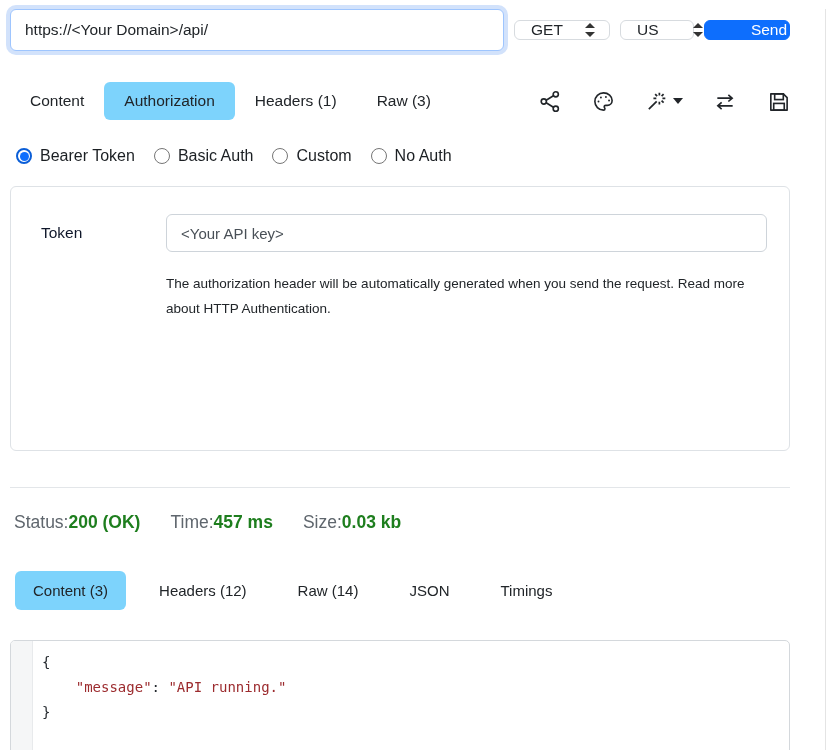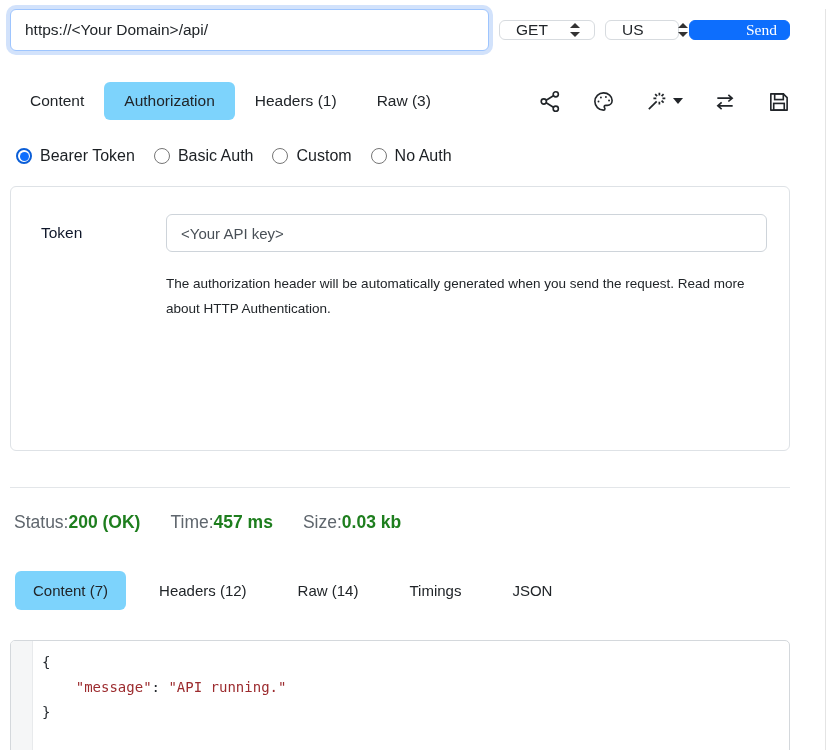--- a/index.html
+++ b/index.html
@@ -12,22 +12,22 @@
   
   .req-bar { display:flex; gap:10px; margin:9px 47px 0 10px; align-items:center; }
   .url-input { flex:1; height:42px; border:1px solid #9ec5fe; border-radius:6px;
     box-shadow:0 0 0 4px #d2e2fb; padding:0 14px; font-size:15.5px; color:#212529; outline:none;
     font-family:"Liberation Sans","DejaVu Sans",sans-serif; }
   .select-box { display:flex; align-items:center; justify-content:space-between;
     border:1px solid #d7dbdf; border-radius:6px; background:#fff; padding:0 12px 0 16px;
     font-size:15.5px; color:#212529; cursor:pointer; }
   .select-method { width:96px; } .select-region { width:74px;gap:24px; }
   .updown { width:14px; height:16px; margin-left:8px; flex:none; }
-  .send-btn { width:101px; background:#0d6efd; border:1px solid #0d6efd; border-radius:6px;
-    color:#fff; font-size:15.5px; cursor:pointer; font-family:Liberation Serif, serif;padding-left:44px; }
+  .send-btn { width:86px; background:#0d6efd; border:1px solid #0d6efd; border-radius:6px;
+    color:#fff; font-size:15.5px; cursor:pointer; font-family:Liberation Sans, sans-serif;padding-left:44px; }
 
   
   .tabs-row { display:flex; align-items:center; margin:31px 47px 0 10px; }
   .tab { padding:10px 20px; font-size:15.5px; color:#212529; cursor:pointer; border-radius:6px;
     white-space:nowrap; }
   .tab.active { background:#7dd3fc; }
   .tab + .tab { margin-left:0px; }
   .toolbar { margin-left:auto; display:flex; align-items:center; gap:30px; }
   .tool-icon { display:flex; align-items:center; cursor:pointer; }
   .tool-icon svg { display:block; }
@@ -181,25 +181,25 @@
       <span class="status-label">Time:</span>
       <span class="status-value">457 ms</span>
     </div>
     <div class="status-pair">
       <span class="status-label">Size:</span>
       <span class="status-value">0.03 kb</span>
     </div>
   </div>
 
   <div class="resp-tabs">
-    <div class="tab active">Content (7)</div>
+    <div class="tab active">Content (3)</div>
     <div class="tab">Headers (12)</div>
     <div class="tab">Raw (14)</div>
+    <div class="tab">JSON</div>
     <div class="tab">Timings</div>
-    <div class="tab">JSON</div>
   </div>
 
   <div class="code-block">
     <div class="code-gutter"></div>
     <div class="code-area"><span>{</span>
 <span>    </span><span class="code-str">"message"</span><span>: </span><span class="code-str">"API running."</span>
 <span>}</span></div>
   </div>
 
   <div class="scroll-gutter"></div>

